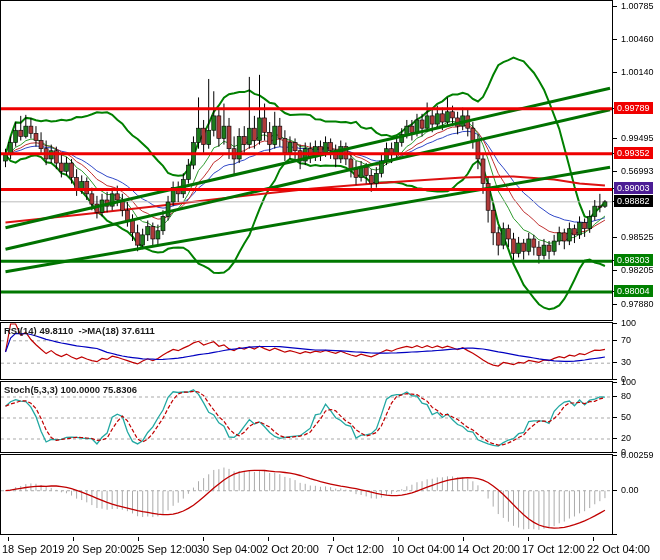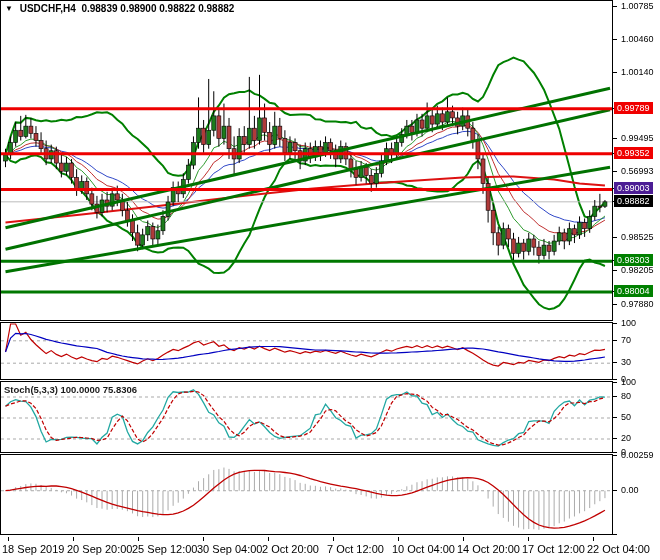--- a/index.html
+++ b/index.html
@@ -18,25 +18,20 @@
               padding:0 3px;white-space:nowrap;z-index:5;}
   .timelabels{position:absolute;top:537px;left:0;width:660px;height:23px;font-size:11px;color:#000;}
   .timelabels span{position:absolute;top:6px;white-space:nowrap;}
   .timelabels i{position:absolute;top:0;width:1px;height:4px;background:#000;font-style:normal;}
 </style>
 </head>
 <body>
 
 <div class="chart">
 
-  <div class="chart-title">
-    <span class="tri">▼</span>
-    <span>USDCHF,H4</span>&nbsp;
-    <span>0.98839 0.98900 0.98822 0.98882</span>
-  </div>
 
   <svg id="main-svg" class="panel" style="top:0px" width="613" height="321">
       <polyline points="4.5,153.9 9.58,135.4 14.66,121.4 19.740000000000002,121.8 24.82,116.9 29.9,117.5 34.980000000000004,119.2 40.06,120.2 45.14,119.3 50.22,120.5 55.3,120.0 60.38,118.7 65.46000000000001,119.5 70.54,118.5 75.62,116.0 80.7,116.2 85.78,115.1 90.86,113.3 95.94,111.3 101.02,111.7 106.1,111.3 111.18,113.8 116.26,118.7 121.34,122.7 126.42,129.4 131.5,134.5 136.58,138.0 141.66,142.8 146.74,147.4 151.82,154.0 156.9,159.7 161.98,164.8 167.06,172.0 172.14000000000001,174.1 177.22,174.7 182.3,174.3 187.38,168.2 192.46,155.6 197.54,140.9 202.62,133.1 207.7,122.7 212.78,110.8 217.86,104.5 222.94,96.6 228.02,93.2 233.1,92.3 238.18,91.0 243.26,91.1 248.34,89.4 253.42000000000002,92.9 258.5,94.4 263.58,97.9 268.66,101.7 273.74,102.7 278.82,108.1 283.9,112.0 288.98,114.0 294.06,113.8 299.14,113.6 304.22,113.5 309.3,114.1 314.38,118.2 319.46,118.5 324.54,120.6 329.62,120.6 334.7,120.6 339.78000000000003,121.3 344.86,121.1 349.94,122.2 355.02,120.8 360.1,126.1 365.18,127.8 370.26,126.8 375.34000000000003,131.6 380.42,134.3 385.5,133.9 390.58,135.6 395.66,134.3 400.74,130.7 405.82,126.3 410.9,123.3 415.98,118.5 421.06,115.5 426.14,110.9 431.22,107.8 436.3,102.9 441.38,100.3 446.46,95.9 451.54,93.5 456.62,93.5 461.7,91.9 466.78000000000003,93.3 471.86,98.0 476.94,100.5 482.02,96.0 487.1,85.7 492.18,74.0 497.26,64.2 502.34000000000003,61.1 507.42,59.1 512.5,56.6 517.58,58.6 522.66,60.3 527.74,66.2 532.82,71.7 537.9,79.8 542.98,88.7 548.0600000000001,101.0 553.14,114.4 558.22,127.8 563.3,146.8 568.38,165.8 573.46,185.5 578.54,202.8 583.62,215.4 588.7,217.2 593.78,211.5 598.86,206.4 603.94,201.5" fill="none" stroke="#008000" stroke-width="2"></polyline>
       <polyline points="4.5,153.9 9.58,160.0 14.66,161.6 19.740000000000002,158.2 24.82,157.2 29.9,155.0 34.980000000000004,154.2 40.06,156.0 45.14,161.3 50.22,162.0 55.3,166.2 60.38,172.1 65.46000000000001,173.8 70.54,179.1 75.62,186.9 80.7,190.4 85.78,196.1 90.86,203.2 95.94,210.8 101.02,214.2 106.1,219.7 111.18,222.4 116.26,224.4 121.34,227.8 126.42,230.6 131.5,235.4 136.58,242.3 141.66,246.1 146.74,248.4 151.82,250.6 156.9,251.6 161.98,251.1 167.06,247.8 172.14000000000001,246.7 177.22,246.4 182.3,246.7 187.38,249.9 192.46,256.3 197.54,262.6 202.62,264.9 207.7,267.7 212.78,271.8 217.86,272.0 222.94,271.5 228.02,267.7 233.1,261.2 238.18,251.6 243.26,242.5 248.34,234.4 253.42000000000002,221.0 258.5,208.1 263.58,196.3 268.66,186.7 273.74,179.6 278.82,168.7 283.9,162.0 288.98,157.8 294.06,158.9 299.14,162.3 304.22,162.8 309.3,164.9 314.38,163.9 319.46,165.0 324.54,164.6 329.62,164.8 334.7,164.8 339.78000000000003,165.1 344.86,166.7 349.94,169.8 355.02,174.8 360.1,174.4 365.18,177.1 370.26,181.9 375.34000000000003,181.8 380.42,181.4 385.5,181.4 390.58,181.0 395.66,181.4 400.74,182.4 405.82,184.5 410.9,185.1 415.98,187.2 421.06,187.7 426.14,189.6 431.22,190.0 436.3,190.4 441.38,190.6 446.46,190.3 451.54,187.5 456.62,182.4 461.7,178.9 466.78000000000003,172.8 471.86,163.7 476.94,159.8 482.02,166.6 487.1,183.1 492.18,202.6 497.26,222.6 502.34000000000003,235.2 507.42,248.4 512.5,263.0 517.58,273.3 522.66,283.9 527.74,290.3 532.82,297.2 537.9,303.2 542.98,306.7 548.0600000000001,308.2 553.14,307.2 558.22,304.4 563.3,297.9 568.38,289.0 573.46,278.7 578.54,267.8 583.62,259.7 588.7,258.5 593.78,261.6 598.86,262.8 603.94,265.0" fill="none" stroke="#008000" stroke-width="2"></polyline>
       <polyline points="4.5,153.9 9.58,152.7 14.66,150.6 19.740000000000002,149.2 24.82,147.0 29.9,145.7 34.980000000000004,145.1 40.06,145.4 45.14,146.5 50.22,146.8 55.3,148.2 60.38,150.2 65.46000000000001,151.3 70.54,153.6 75.62,156.8 80.7,158.9 85.78,162.0 90.86,165.7 95.94,169.9 101.02,172.5 106.1,175.5 111.18,177.1 116.26,179.1 121.34,181.8 126.42,185.2 131.5,189.5 136.58,194.4 141.66,198.0 146.74,200.5 151.82,203.9 156.9,206.3 161.98,207.1 167.06,206.6 172.14000000000001,204.8 177.22,203.7 182.3,201.4 187.38,198.0 192.46,192.9 197.54,186.9 202.62,183.0 207.7,178.1 212.78,172.3 217.86,169.2 222.94,165.2 228.02,163.6 233.1,163.1 238.18,160.5 243.26,159.0 248.34,156.1 253.42000000000002,154.6 258.5,151.2 263.58,149.4 268.66,148.8 273.74,146.7 278.82,145.8 283.9,146.4 288.98,146.0 294.06,146.3 299.14,147.5 304.22,147.6 309.3,148.3 314.38,148.1 319.46,148.4 324.54,147.8 329.62,148.0 334.7,148.9 339.78000000000003,148.6 344.86,149.4 349.94,151.1 355.02,153.4 360.1,154.6 365.18,156.4 370.26,158.8 375.34000000000003,160.0 380.42,160.0 385.5,158.9 390.58,158.4 395.66,156.9 400.74,154.8 405.82,152.1 410.9,150.2 415.98,147.3 421.06,145.5 426.14,142.7 431.22,140.9 436.3,138.4 441.38,136.8 446.46,134.4 451.54,132.8 456.62,132.1 461.7,130.6 466.78000000000003,130.3 471.86,131.1 476.94,133.5 482.02,138.0 487.1,144.5 492.18,152.4 497.26,160.8 502.34000000000003,166.8 507.42,173.3 512.5,180.5 517.58,186.1 522.66,191.9 527.74,196.1 532.82,200.7 537.9,205.5 542.98,209.1 548.0600000000001,212.8 553.14,215.3 558.22,216.8 563.3,218.9 568.38,219.7 573.46,221.0 578.54,221.0 583.62,221.6 588.7,221.1 593.78,219.6 598.86,218.3 603.94,216.7" fill="none" stroke="#3048C8" stroke-width="1"></polyline>
       <polyline points="4.5,153.9 9.58,152.1 14.66,148.8 19.740000000000002,146.9 24.82,143.8 29.9,142.2 34.980000000000004,141.8 40.06,142.6 45.14,144.8 50.22,145.5 55.3,147.9 60.38,151.1 65.46000000000001,152.7 70.54,156.0 75.62,160.7 80.7,163.5 85.78,167.7 90.86,172.8 95.94,178.3 101.02,181.2 106.1,184.7 111.18,185.8 116.26,187.7 121.34,190.8 126.42,194.9 131.5,200.2 136.58,206.4 141.66,210.4 146.74,212.5 151.82,216.2 156.9,218.1 161.98,217.7 167.06,215.3 172.14000000000001,211.3 177.22,208.6 182.3,204.3 187.38,198.6 192.46,190.4 197.54,181.4 202.62,176.0 207.7,169.3 212.78,161.5 217.86,158.1 222.94,153.4 228.02,152.6 233.1,153.3 238.18,150.8 243.26,149.8 248.34,146.5 253.42000000000002,145.5 258.5,141.4 263.58,140.0 268.66,140.5 273.74,138.3 278.82,138.2 283.9,140.1 288.98,140.3 294.06,141.7 299.14,144.3 304.22,144.8 309.3,146.4 314.38,146.3 319.46,147.1 324.54,146.3 329.62,146.8 334.7,148.4 339.78000000000003,148.0 344.86,149.4 349.94,152.1 355.02,155.6 360.1,157.1 365.18,159.6 370.26,162.8 375.34000000000003,164.2 380.42,163.6 385.5,161.3 390.58,160.3 395.66,157.6 400.74,154.1 405.82,150.0 410.9,147.3 415.98,143.3 421.06,141.0 426.14,137.2 431.22,135.2 436.3,132.0 441.38,130.5 446.46,127.6 451.54,126.1 456.62,126.0 461.7,124.4 466.78000000000003,124.8 471.86,126.9 476.94,131.3 482.02,138.7 487.1,148.7 492.18,160.6 497.26,172.5 502.34000000000003,180.4 507.42,188.6 512.5,197.7 517.58,204.1 522.66,210.7 527.74,214.6 532.82,219.1 537.9,224.1 542.98,227.0 548.0600000000001,230.3 553.14,231.7 558.22,231.7 563.3,232.9 568.38,232.2 573.46,232.4 578.54,230.9 583.62,230.4 588.7,228.3 593.78,225.0 598.86,222.1 603.94,219.1" fill="none" stroke="#C03030" stroke-width="1"></polyline>
       <polyline points="4.5,153.9 9.58,151.1 14.66,146.3 19.740000000000002,143.8 24.82,139.7 29.9,138.1 34.980000000000004,138.4 40.06,140.4 45.14,144.3 50.22,145.5 55.3,149.2 60.38,153.9 65.46000000000001,155.7 70.54,160.3 75.62,166.6 80.7,169.7 85.78,174.9 90.86,181.1 95.94,187.8 101.02,190.3 106.1,193.6 111.18,193.4 116.26,194.7 121.34,197.9 126.42,202.7 131.5,209.2 136.58,216.9 141.66,220.7 146.74,221.8 151.82,225.4 156.9,226.4 161.98,223.9 167.06,218.8 172.14000000000001,211.7 177.22,207.5 182.3,201.1 187.38,192.8 192.46,181.4 197.54,169.4 202.62,163.7 207.7,156.0 212.78,146.9 217.86,144.8 222.94,140.4 228.02,142.0 233.1,145.6 238.18,143.3 243.26,143.4 248.34,139.8 253.42000000000002,139.7 258.5,134.7 263.58,133.9 268.66,136.1 273.74,133.6 278.82,134.5 283.9,138.3 288.98,139.0 294.06,141.4 299.14,145.6 304.22,146.0 309.3,148.2 314.38,147.7 319.46,148.6 324.54,147.0 329.62,147.6 334.7,149.9 339.78000000000003,149.0 344.86,151.0 349.94,154.8 355.02,159.6 360.1,161.1 365.18,164.0 370.26,168.1 375.34000000000003,169.1 380.42,167.1 385.5,162.8 390.58,160.8 395.66,156.5 400.74,151.4 405.82,145.5 410.9,142.4 415.98,137.2 421.06,135.0 426.14,130.5 431.22,128.8 436.3,125.3 441.38,124.3 446.46,121.3 451.54,120.4 456.62,121.4 461.7,120.0 466.78000000000003,121.6 471.86,125.6 476.94,132.8 482.02,143.8 487.1,158.4 492.18,174.7 497.26,190.1 502.34000000000003,198.5 507.42,207.2 512.5,217.3 517.58,222.8 522.66,228.9 527.74,230.9 532.82,234.3 537.9,238.8 542.98,240.0 548.0600000000001,242.2 553.14,241.8 558.22,239.5 563.3,239.6 568.38,237.0 573.46,236.3 578.54,233.0 583.62,231.8 588.7,228.2 593.78,223.1 598.86,219.1 603.94,215.0" fill="none" stroke="#2E9B2E" stroke-width="1"></polyline>
       <polyline points="4.5,221.6 80.7,213.4 156.9,205.1 233.1,195.9 309.3,187.7 385.5,181.6 461.7,176.4 512.5,175.4 553.14,178.5 578.54,182.6 603.94,184.6" fill="none" stroke="#DD1111" stroke-width="2"></polyline>
       <line x1="0" x2="612" y1="200.83665594855222" y2="200.83665594855222" stroke="#BBBBBB" stroke-width="1"></line>
       <line x1="4.5" x2="4.5" y1="147.70418006430828" y2="166.1672025723471" stroke="#000000" stroke-width="1"></line>
@@ -280,20 +275,23 @@
       <line x1="4.5" y1="226.68488745980704" x2="609.02" y2="87.18649517684834" stroke="#007200" stroke-width="3"></line>
       <line x1="4.5" y1="248.22508038585195" x2="609.02" y2="108.72668810289325" stroke="#007200" stroke-width="3"></line>
       <line x1="4.5" y1="270.79099678456555" x2="609.02" y2="166.1672025723471" stroke="#007200" stroke-width="3"></line>
       <line x1="0" x2="612" y1="107.80353697749096" y2="107.80353697749096" stroke="#EE0000" stroke-width="3"></line>
       <line x1="0" x2="612" y1="152.62765273311894" y2="152.62765273311894" stroke="#EE0000" stroke-width="3"></line>
       <line x1="0" x2="612" y1="188.42540192926032" y2="188.42540192926032" stroke="#EE0000" stroke-width="3"></line>
       <line x1="0" x2="612" y1="260.2260450160771" y2="260.2260450160771" stroke="#007800" stroke-width="3"></line>
       <line x1="0" x2="612" y1="290.89517684887386" y2="290.89517684887386" stroke="#007800" stroke-width="3"></line>
     </svg>
 
+  <div class="ind-label" style="top:325px;left:4px">
+    <span>RSI(14)</span>&nbsp;<span>49.8110</span>&nbsp;&nbsp;<span>-&gt;MA(18)</span>&nbsp;<span>37.6111</span>
+  </div>
   <svg id="rsi-svg" class="panel" style="top:322px" width="613" height="58">
       <line x1="0" x2="612" y1="17.8" y2="17.8" stroke="#A9A9A9" stroke-width="1" stroke-dasharray="3,3"></line>
       <line x1="0" x2="612" y1="40.199999999999996" y2="40.199999999999996" stroke="#A9A9A9" stroke-width="1" stroke-dasharray="3,3"></line>
       <polyline points="4.5,29.0 9.58,1.0 14.66,1.0 19.740000000000002,12.2 24.82,9.4 29.9,16.5 34.980000000000004,21.7 40.06,26.3 45.14,30.6 50.22,27.6 55.3,31.4 60.38,33.5 65.46000000000001,31.1 70.54,34.0 75.62,36.1 80.7,34.0 85.78,36.0 90.86,37.6 95.94,38.7 101.02,35.4 106.1,36.4 111.18,33.2 116.26,34.3 121.34,36.0 126.42,37.6 131.5,39.4 136.58,40.9 141.66,38.0 146.74,35.8 151.82,37.7 156.9,35.5 161.98,32.1 167.06,29.1 172.14000000000001,26.4 177.22,27.7 182.3,25.1 187.38,22.9 192.46,19.9 197.54,18.3 202.62,22.0 207.7,20.3 212.78,18.7 217.86,23.3 222.94,21.8 228.02,25.9 233.1,27.6 238.18,24.6 243.26,26.0 248.34,23.9 253.42000000000002,26.0 258.5,23.2 263.58,25.6 268.66,27.5 273.74,25.1 278.82,27.1 283.9,29.2 288.98,27.7 294.06,29.0 299.14,30.5 304.22,28.6 309.3,29.8 314.38,28.2 319.46,29.2 324.54,27.5 329.62,29.0 334.7,30.4 339.78000000000003,28.2 344.86,30.3 349.94,32.0 355.02,33.3 360.1,31.2 365.18,32.6 370.26,33.9 375.34000000000003,31.7 380.42,29.2 385.5,27.0 390.58,28.2 395.66,26.0 400.74,24.6 405.82,23.3 410.9,24.7 415.98,22.7 421.06,24.7 426.14,22.7 431.22,24.7 436.3,22.9 441.38,24.9 446.46,23.2 451.54,24.7 456.62,26.7 461.7,24.7 466.78000000000003,27.6 471.86,30.2 476.94,33.5 482.02,37.0 487.1,40.0 492.18,42.1 497.26,43.1 502.34000000000003,39.4 507.42,40.4 512.5,41.7 517.58,39.4 522.66,40.2 527.74,37.5 532.82,38.4 537.9,39.3 542.98,37.0 548.0600000000001,37.7 553.14,35.4 558.22,33.6 563.3,34.9 568.38,32.2 573.46,33.2 578.54,30.6 583.62,31.7 588.7,29.2 593.78,27.2 598.86,27.3 603.94,26.4" fill="none" stroke="#C00000" stroke-width="1.2"></polyline>
       <polyline points="4.5,29.0 9.58,15.0 14.66,10.3 19.740000000000002,10.8 24.82,10.5 29.9,11.5 34.980000000000004,13.0 40.06,14.6 45.14,16.4 50.22,17.5 55.3,18.8 60.38,20.0 65.46000000000001,20.9 70.54,21.8 75.62,22.8 80.7,23.5 85.78,24.2 90.86,24.9 95.94,25.5 101.02,27.4 106.1,29.4 111.18,30.5 116.26,31.9 121.34,33.0 126.42,33.9 131.5,34.6 136.58,35.2 141.66,35.8 146.74,36.0 151.82,36.2 156.9,36.5 161.98,36.4 167.06,36.0 172.14000000000001,35.6 177.22,35.1 182.3,34.4 187.38,33.5 192.46,32.7 197.54,31.7 202.62,31.0 207.7,30.3 212.78,29.3 217.86,28.5 222.94,27.5 228.02,26.7 233.1,26.1 238.18,25.5 243.26,24.8 248.34,24.2 253.42000000000002,23.9 258.5,23.5 263.58,23.5 268.66,23.5 273.74,23.5 278.82,23.7 283.9,24.2 288.98,24.7 294.06,25.1 299.14,25.7 304.22,26.2 309.3,26.6 314.38,27.0 319.46,27.1 324.54,27.1 329.62,27.4 334.7,27.6 339.78000000000003,27.9 344.86,28.1 349.94,28.6 355.02,29.0 360.1,29.2 365.18,29.6 370.26,30.0 375.34000000000003,30.2 380.42,30.2 385.5,30.1 390.58,30.0 395.66,29.9 400.74,29.6 405.82,29.3 410.9,29.0 415.98,28.8 421.06,28.5 426.14,28.1 431.22,27.9 436.3,27.5 441.38,27.1 446.46,26.6 451.54,26.2 456.62,25.9 461.7,25.4 466.78000000000003,25.1 471.86,25.2 476.94,25.6 482.02,26.0 487.1,26.8 492.18,27.8 497.26,28.9 502.34000000000003,29.7 507.42,30.7 512.5,31.6 517.58,32.6 522.66,33.4 527.74,34.2 532.82,35.0 537.9,35.9 542.98,36.6 548.0600000000001,37.2 553.14,37.8 558.22,38.1 563.3,38.4 568.38,38.3 573.46,38.1 578.54,37.6 583.62,37.0 588.7,36.2 593.78,35.5 598.86,34.8 603.94,34.0" fill="none" stroke="#0000C0" stroke-width="1.2"></polyline>
     </svg>
 
   <div class="ind-label" style="top:384px;left:4px">
     <span>Stoch(5,3,3)</span>&nbsp;<span>100.0000</span>&nbsp;<span>75.8306</span>
   </div>

